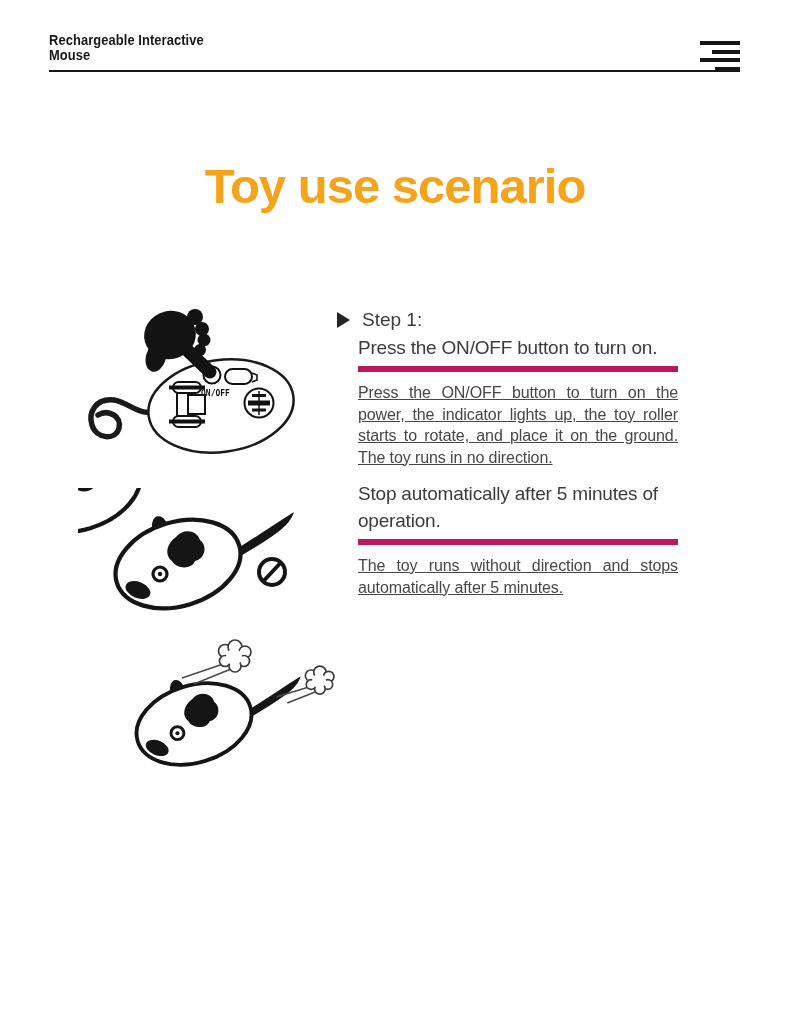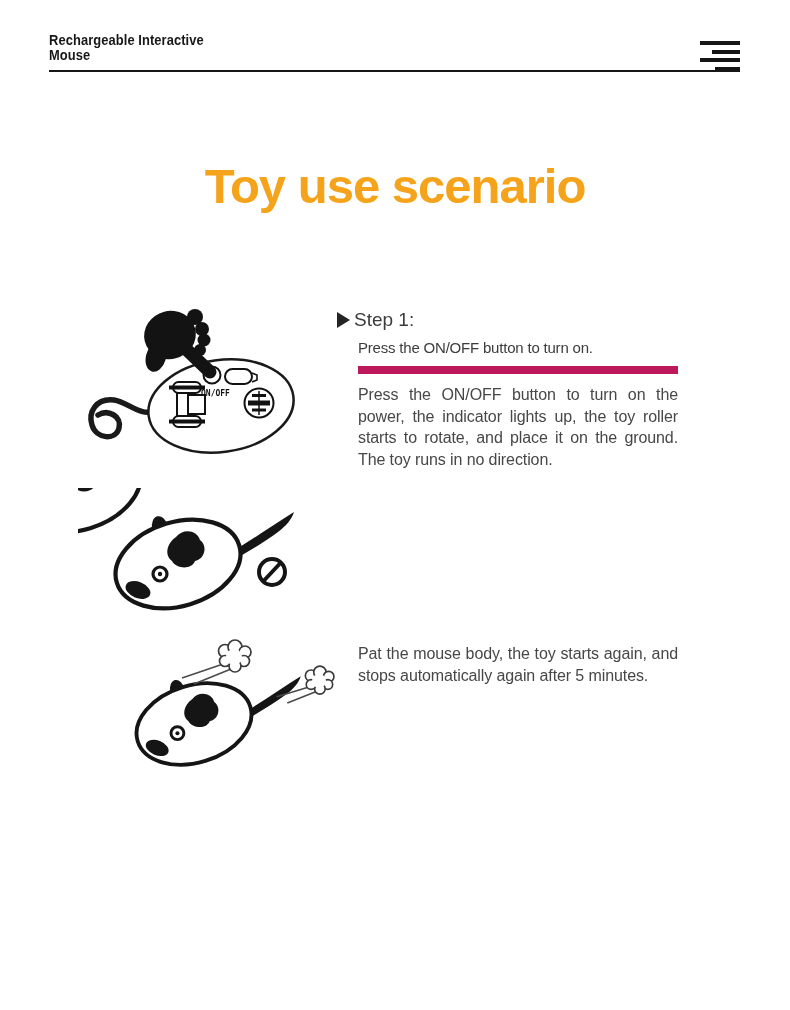--- a/index.html
+++ b/index.html
@@ -14,28 +14,28 @@
   .menu i{display:block;height:4px;background:#161616;}
   .menu i.l1{width:40px}.menu i.l2{width:28px}.menu i.l3{width:40px}.menu i.l4{width:25px}
   .hrule{position:absolute;left:49px;top:70px;width:691px;height:2px;background:#161616;}
 
   
   .page-title{position:absolute;left:0;top:158px;width:790px;margin:0;text-align:center;
               font-size:49px;font-weight:bold;letter-spacing:-1px;color:#F5A31B;}
 
   
   .step-text{position:absolute;left:337px;width:341px;}
-  .label-row{display:flex;gap:4px;align-items:flex-start;}
+  .label-row{display:flex;gap:12px;align-items:flex-start;}
   .tri{width:0;height:0;border-left:13px solid #242424;border-top:8px solid transparent;
        border-bottom:8px solid transparent;display:inline-block;margin-top:4px;}
   .step-label{font-size:19px;line-height:23px;color:#3c3c3c;}
-  .step-heading{margin:3px 0 0 21px;width:320px;font-size:15px;line-height:27px;color:#3c3c3c;
-                letter-spacing:-.2px;padding-bottom:5px;border-bottom:8px solid #be185d;}
+  .step-heading{margin:3px 0 0 21px;width:320px;font-size:19px;line-height:27px;color:#3c3c3c;
+                letter-spacing:-.2px;padding-bottom:5px;border-bottom:6px solid #be185d;}
   .step-body{margin:10px 0 0 21px;width:320px;font-size:16px;line-height:21.5px;color:#474747;
-             text-align:justify;letter-spacing:-.1px;}
+             text-align:justify;letter-spacing:-.1px;text-decoration:underline;}
 
   
   .illus{position:absolute;margin:0;padding:0;}
 </style>
 </head>
 <body>
 
 <div class="page">
 
   <div class="brand">
@@ -172,20 +172,21 @@
   <div class="step-text" style="top:308px">
     <div class="label-row">
       <span class="tri"></span>
       <span class="step-label">Step 1:</span>
     </div>
     <div class="step-heading">Press the ON/OFF button to turn on.</div>
     <p class="step-body">Press the ON/OFF button to turn on the power, the indicator lights up, the toy roller starts to rotate, and place it on the ground. The toy runs in no direction.</p>
   </div>
 
   <div class="step-text" style="top:477px">
+    <div class="step-heading">Stop automatically after 5 minutes of operation.</div>
+    <p class="step-body">The toy runs without direction and stops automatically after 5 minutes.</p>
   </div>
 
   <div class="step-text" style="top:633px">
-    <p class="step-body">Pat the mouse body, the toy starts again, and stops automatically again after 5 minutes.</p>
   </div>
 
 
 </div>
 
 </body></html>

